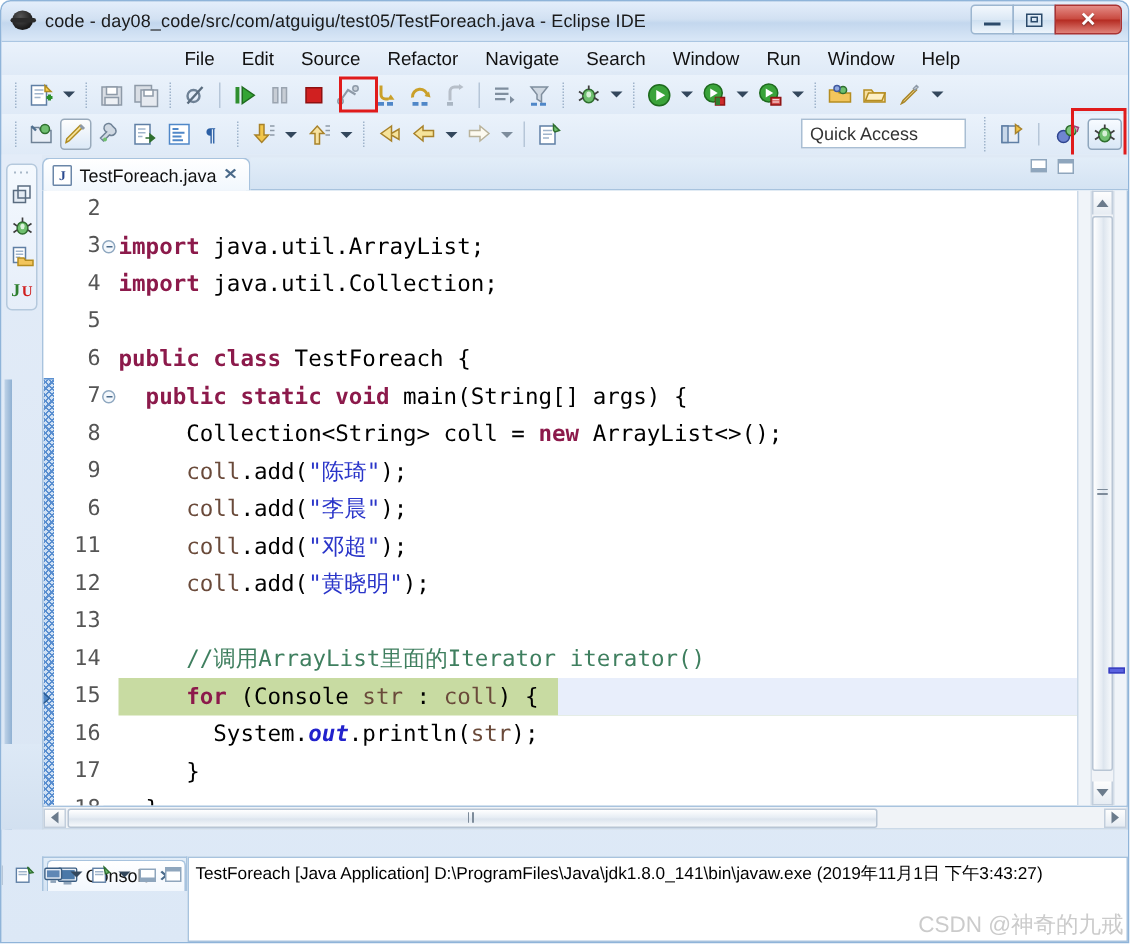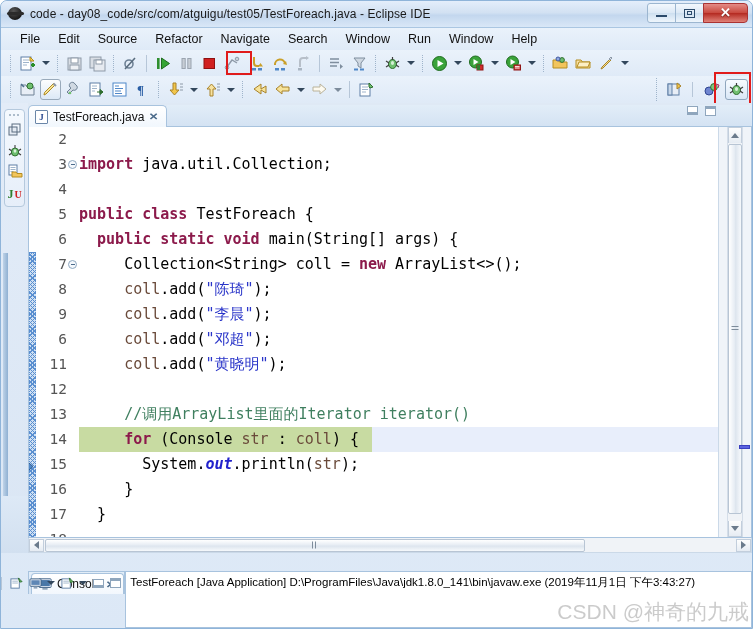--- a/index.html
+++ b/index.html
@@ -73,21 +73,21 @@
   .glyph-min { width: 11px; height: 2px; background: #2b4a6b; margin-top: 6px; }
   .glyph-max { width: 11px; height: 9px; border: 1px solid #2b4a6b; }
   .glyph-max i { display:block; width: 5px; height: 4px; border: 1px solid #2b4a6b; margin: 1px auto; }
 
   
   .menubar {
     height: 22px;
     display: flex; align-items: center;
     padding-left: 10px;
     background: linear-gradient(to bottom, #eaf2fb, #dfeaf7);
-    font-size: 12.5px; color: #111;
+    font-size: 12.5px; color: #111; justify-content: center;
   }
   .menubar .mi { padding: 2px 9px; cursor: default; white-space: nowrap; }
 
   
   .toolbar {
     height: 26px;
     display: flex; align-items: center;
     padding-left: 5px;
     background: linear-gradient(to bottom, #eaf2fb, #dfeaf7);
     position: relative;
@@ -400,21 +400,21 @@
   .console-body {
     flex: 1; background: #fff;
     border: 1px solid #a8c3de;
     font-size: 11.5px; color: #000;
     padding: 3px 4px;
     white-space: nowrap; overflow: hidden;
     position: relative;
   }
   .watermark {
     position: absolute; right: 2px; bottom: 1px;
-    font-size: 21px; color: rgba(130,130,130,0.42);
+    font-size: 15px; color: rgba(130,130,130,0.42);
     font-family: "Liberation Sans", sans-serif;
     pointer-events: none; white-space: nowrap;
   }
   .bottom-rail {
     position: absolute; left: 0; bottom: 0; width: 27px; height: 57px;
     background: linear-gradient(to bottom,#dde9f6,#d2e0f0);
   }
 </style>
 </head>
 <body>
@@ -683,20 +683,21 @@
     <div class="caret dim"></div>
     <div class="tb-sep solid"></div>
     <div class="tb-item">
       <svg class="ic" viewBox="0 0 17 17">
           <rect x="2" y="3" width="10" height="12" fill="#fff" stroke="#5f7fa5"></rect>
           <path d="M4 6h6M4 8.5h6M4 11h4" stroke="#9fb4cb"></path>
           <path d="M11 2l4 4-3 1-1-1z" fill="#6fbf6f" stroke="#2f6f2f"></path>
         </svg>
     </div>
 
+    <div class="quick-access">Quick Access</div>
 
     <div class="perspective-bar">
       <div class="persp-btn">
         <svg class="ic" viewBox="0 0 17 17">
             <rect x="2" y="3" width="11" height="11" fill="#e8eef6" stroke="#5f7fa5"></rect>
             <rect x="2" y="3" width="4" height="11" fill="#c8d8ea" stroke="#5f7fa5"></rect>
             <path d="M11 2l4 3-4 3z" fill="#f2c64a" stroke="#a8822a"></path>
           </svg>
       </div>
       <div class="tb-sep solid" style="height:15px;"></div>
@@ -795,20 +796,21 @@
             </span>
           </div>
           <div class="ln">16</div>
           <div class="ln">17</div>
           <div class="ln">18</div>
 
         </div>
 
         <div class="codepane">
           <div class="cl"></div>
+          <div class="cl"><span class="kw">import</span><span class="pln"> java.util.ArrayList;</span></div>
           <div class="cl"><span class="kw">import</span><span class="pln"> java.util.Collection;</span></div>
           <div class="cl"></div>
           <div class="cl"><span class="kw">public class</span><span class="pln"> TestForeach {</span></div>
           <div class="cl"><span class="pln">  </span><span class="kw">public static void</span><span class="pln"> main(String[] args) {</span></div>
           <div class="cl"><span class="pln">     Collection&lt;String&gt; coll = </span><span class="kw">new</span><span class="pln"> ArrayList&lt;&gt;();</span></div>
           <div class="cl"><span class="fld">     coll</span><span class="pln">.add(</span><span class="str">"陈琦"</span><span class="pln">);</span></div>
           <div class="cl"><span class="fld">     coll</span><span class="pln">.add(</span><span class="str">"李晨"</span><span class="pln">);</span></div>
           <div class="cl"><span class="fld">     coll</span><span class="pln">.add(</span><span class="str">"邓超"</span><span class="pln">);</span></div>
           <div class="cl"><span class="fld">     coll</span><span class="pln">.add(</span><span class="str">"黄晓明"</span><span class="pln">);</span></div>
           <div class="cl"></div>

